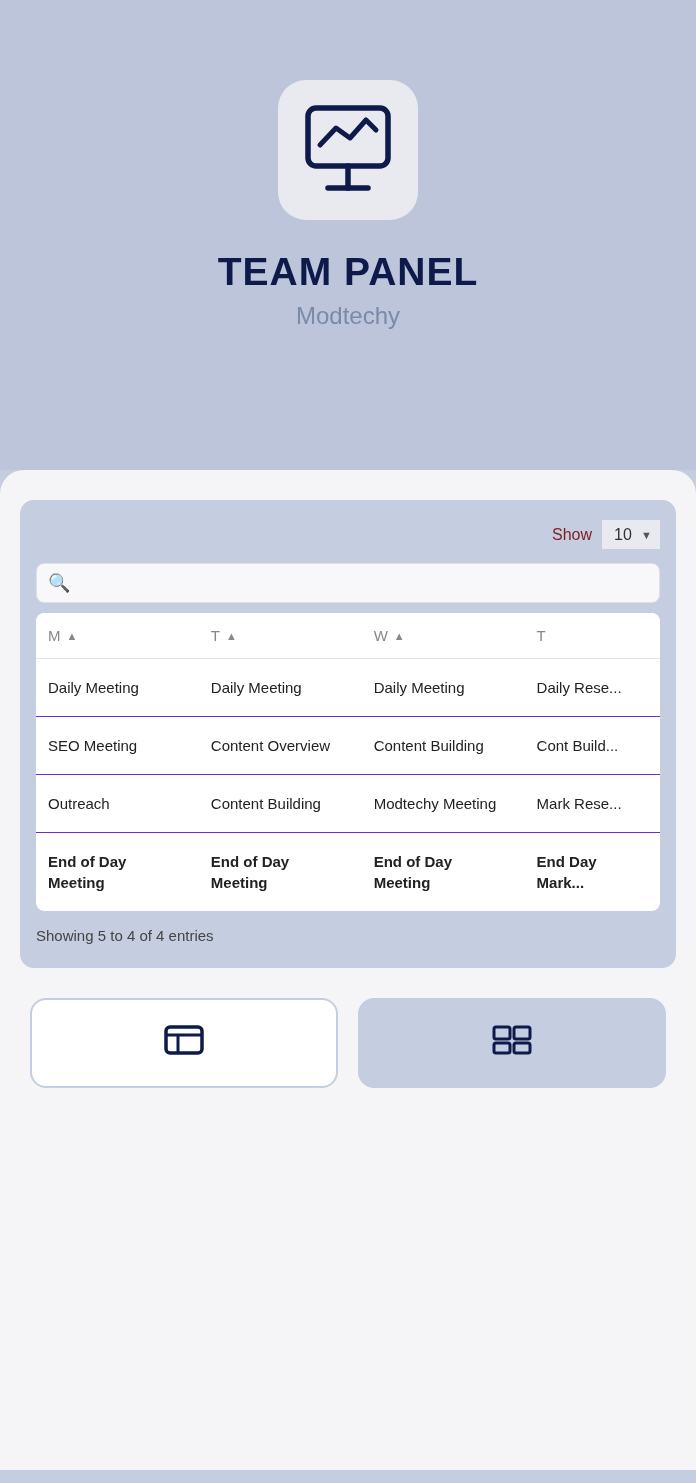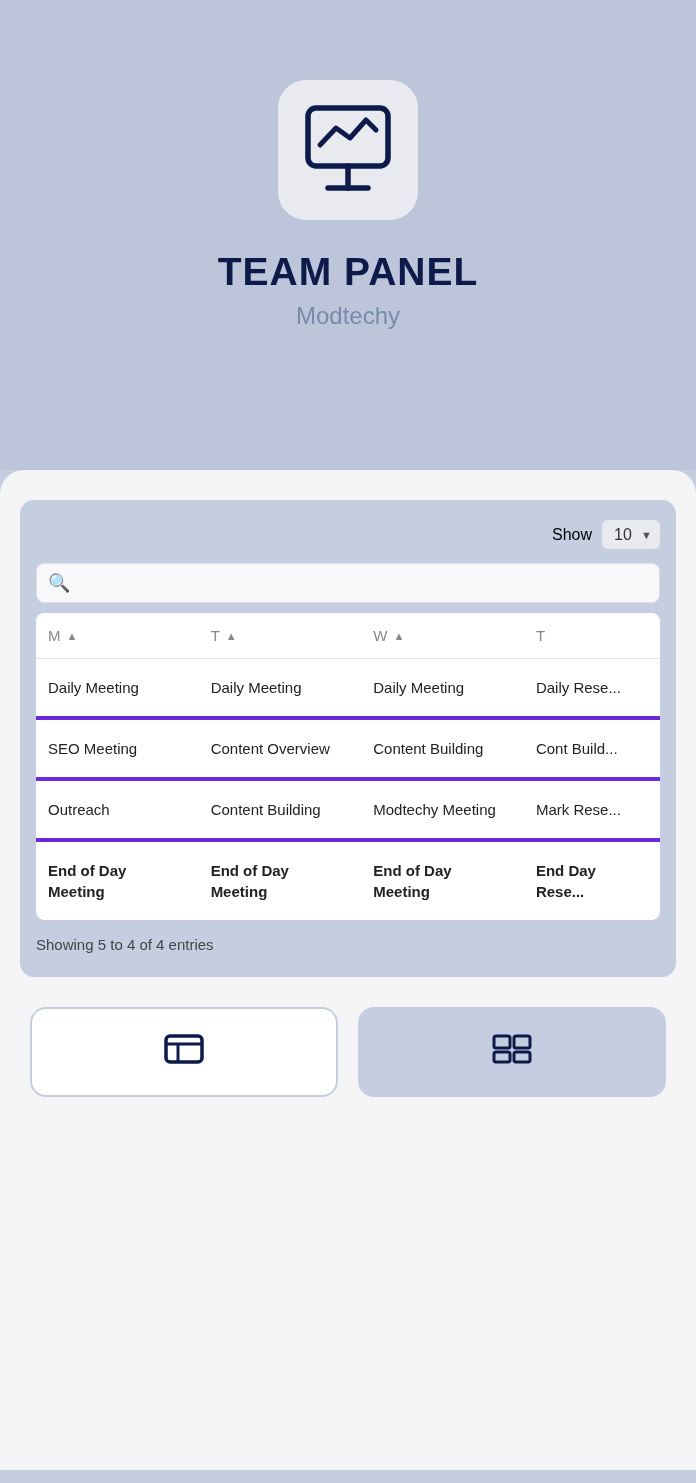--- a/index.html
+++ b/index.html
@@ -71,27 +71,27 @@
     .show-controls {
       display: flex;
       align-items: center;
       justify-content: flex-end;
       margin-bottom: 14px;
       gap: 10px;
     }
 
     .show-label {
       font-size: 16px;
-      color: #000000;
+      color: #7f1d1d;
     }
 
     .show-select {
       background: #e8eaf0;
       border: none;
-      border-radius: 6px;
+      border-radius: 0;
       padding: 6px 28px 6px 12px;
       font-size: 16px;
       color: #333;
       appearance: none;
       -webkit-appearance: none;
       cursor: pointer;
       position: relative;
     }
 
     .select-wrapper {
@@ -163,21 +163,21 @@
 
     .sort-arrow {
       font-size: 11px;
       color: #888;
     }
 
     .data-table td {
       padding: 18px 12px;
       font-size: 15px;
       color: #222;
-      border-bottom: 4px solid #6d28d9;
+      border-bottom: 1px solid #6d28d9;
       vertical-align: top;
       line-height: 1.4;
     }
 
     .data-table tr:last-child td {
       border-bottom: none;
       font-weight: bold;
     }
 
     
@@ -318,21 +318,21 @@
               <tr>
                 <td>Outreach</td>
                 <td>Content Building</td>
                 <td>Modtechy Meeting</td>
                 <td>Mark Rese...</td>
               </tr>
               <tr>
                 <td>End of Day Meeting</td>
                 <td>End of Day Meeting</td>
                 <td>End of Day Meeting</td>
-                <td>End Day Rese...</td>
+                <td>End Day Mark...</td>
               </tr>
             </tbody>
         </table>
       </div>
     </div>
 
     <div class="table-footer">
       <span>Showing 5 to 4 of 4 entries</span>
     </div>
 

